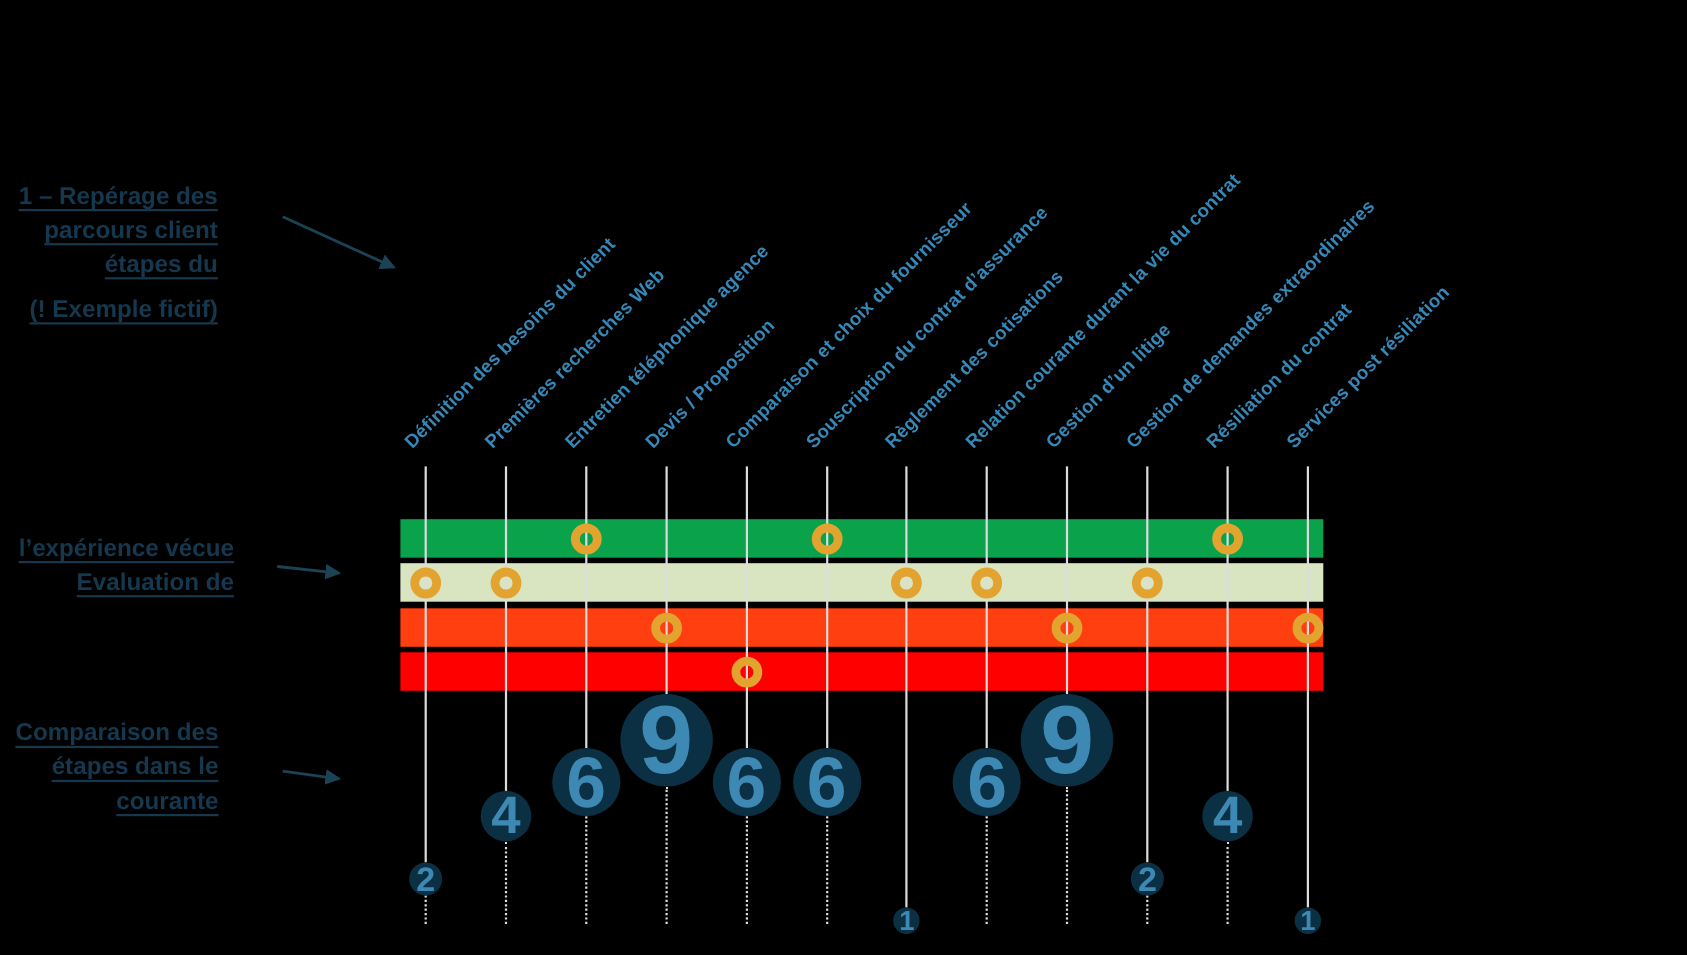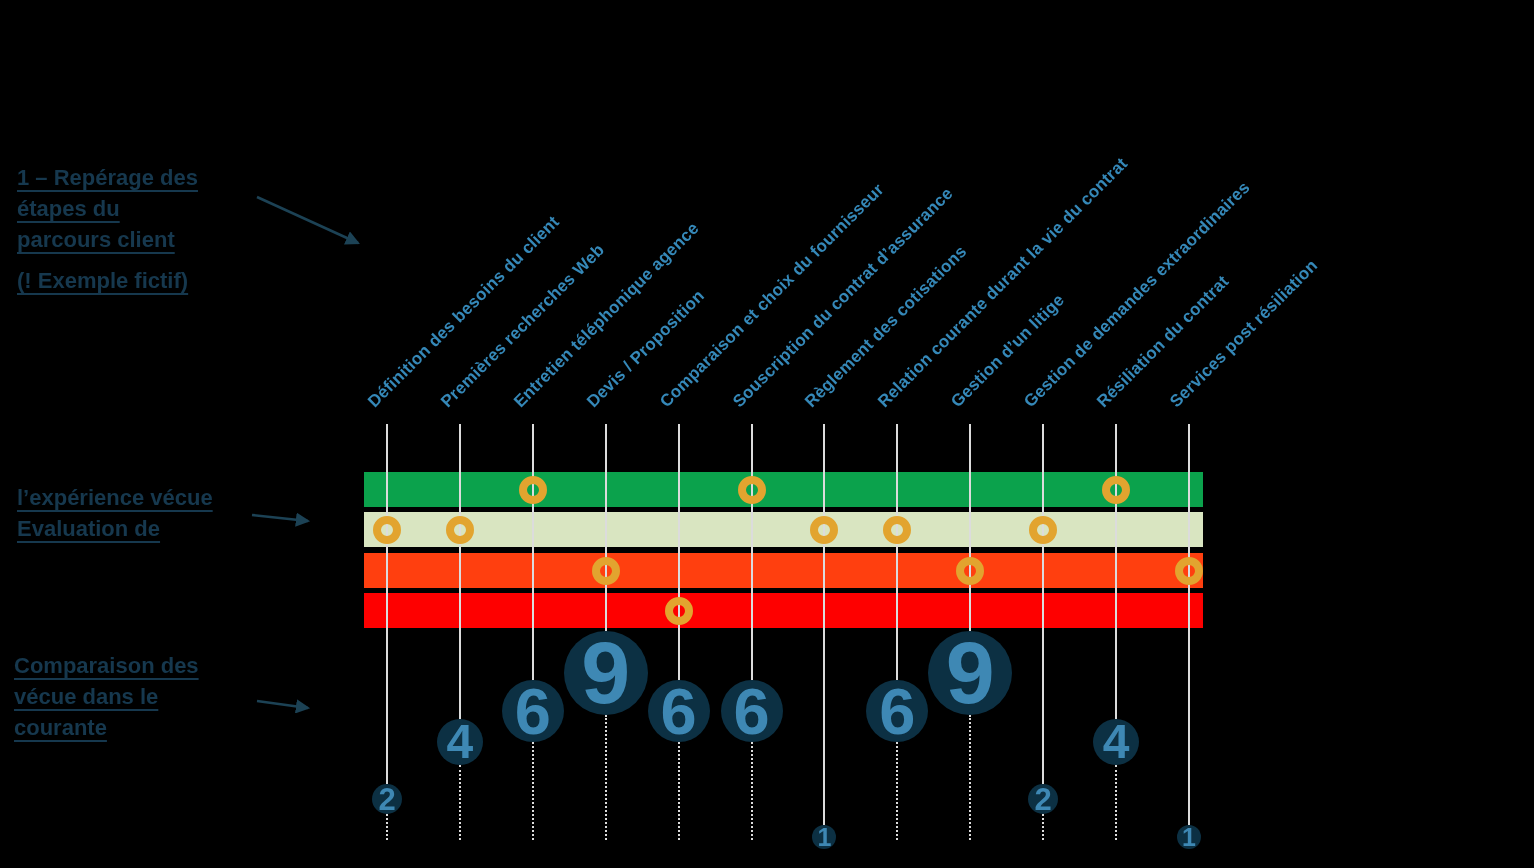--- a/index.html
+++ b/index.html
@@ -1,18 +1,18 @@
 <!DOCTYPE html>
 <html><head>
 <meta charset="utf-8">
 <style>
   html,body { margin:0; padding:0; background:#000; }
   .canvas {
     position:relative; width:1534px; height:868px; background:#000;
-    font-family:"Liberation Sans", sans-serif; overflow:hidden;
+    font-family:"Liberation Sans", sans-serif; overflow:hidden;text-align:right;
   }
   .side-label { position:absolute; font-weight:bold; font-size:22px; line-height:31px; }
   .side-label .tline {
     text-decoration:underline; text-decoration-thickness:2px; text-underline-offset:5px;
     white-space:nowrap;
   }
   .note-line { margin-top:10px; }
   .band { position:absolute; left:364px; width:839px; height:35px; }
   .stage-anchor { position:absolute; width:0; height:0; }
   .stage-label {
@@ -31,33 +31,33 @@
   }
   svg.arrows { position:absolute; left:0; top:0; }
 </style>
 </head>
 <body>
 
 <div class="canvas">
 
   <div class="side-label" style="left: 17px; top: 162px; color: rgb(22, 56, 78);">
     <div class="tline">1 – Repérage des</div>
+    <div class="tline">parcours client</div>
     <div class="tline">étapes du</div>
-    <div class="tline">parcours client</div>
     <div class="tline note-line">(! Exemple fictif)</div>
   </div>
 
   <div class="side-label" style="left: 17px; top: 482px; color: rgb(22, 56, 78);">
     <div class="tline">l’expérience vécue</div>
     <div class="tline">Evaluation de</div>
   </div>
 
   <div class="side-label" style="left: 14px; top: 650px; color: rgb(22, 56, 78);">
     <div class="tline">Comparaison des</div>
-    <div class="tline">vécue dans le</div>
+    <div class="tline">étapes dans le</div>
     <div class="tline">courante</div>
   </div>
 
   <svg class="arrows" width="1534" height="868">
     <defs>
       <marker id="ah" viewBox="0 0 10 10" refX="8.5" refY="5" markerWidth="5.5" markerHeight="5.5" orient="auto">
         <path d="M0,0 L10,5 L0,10 z" class="ah-fill" fill="#1C4255"></path>
       </marker>
     </defs>
     <line x1="257" y1="197" x2="358" y2="243" stroke-width="2.6" marker-end="url(#ah)" class="ar" stroke="#1C4255"></line>

